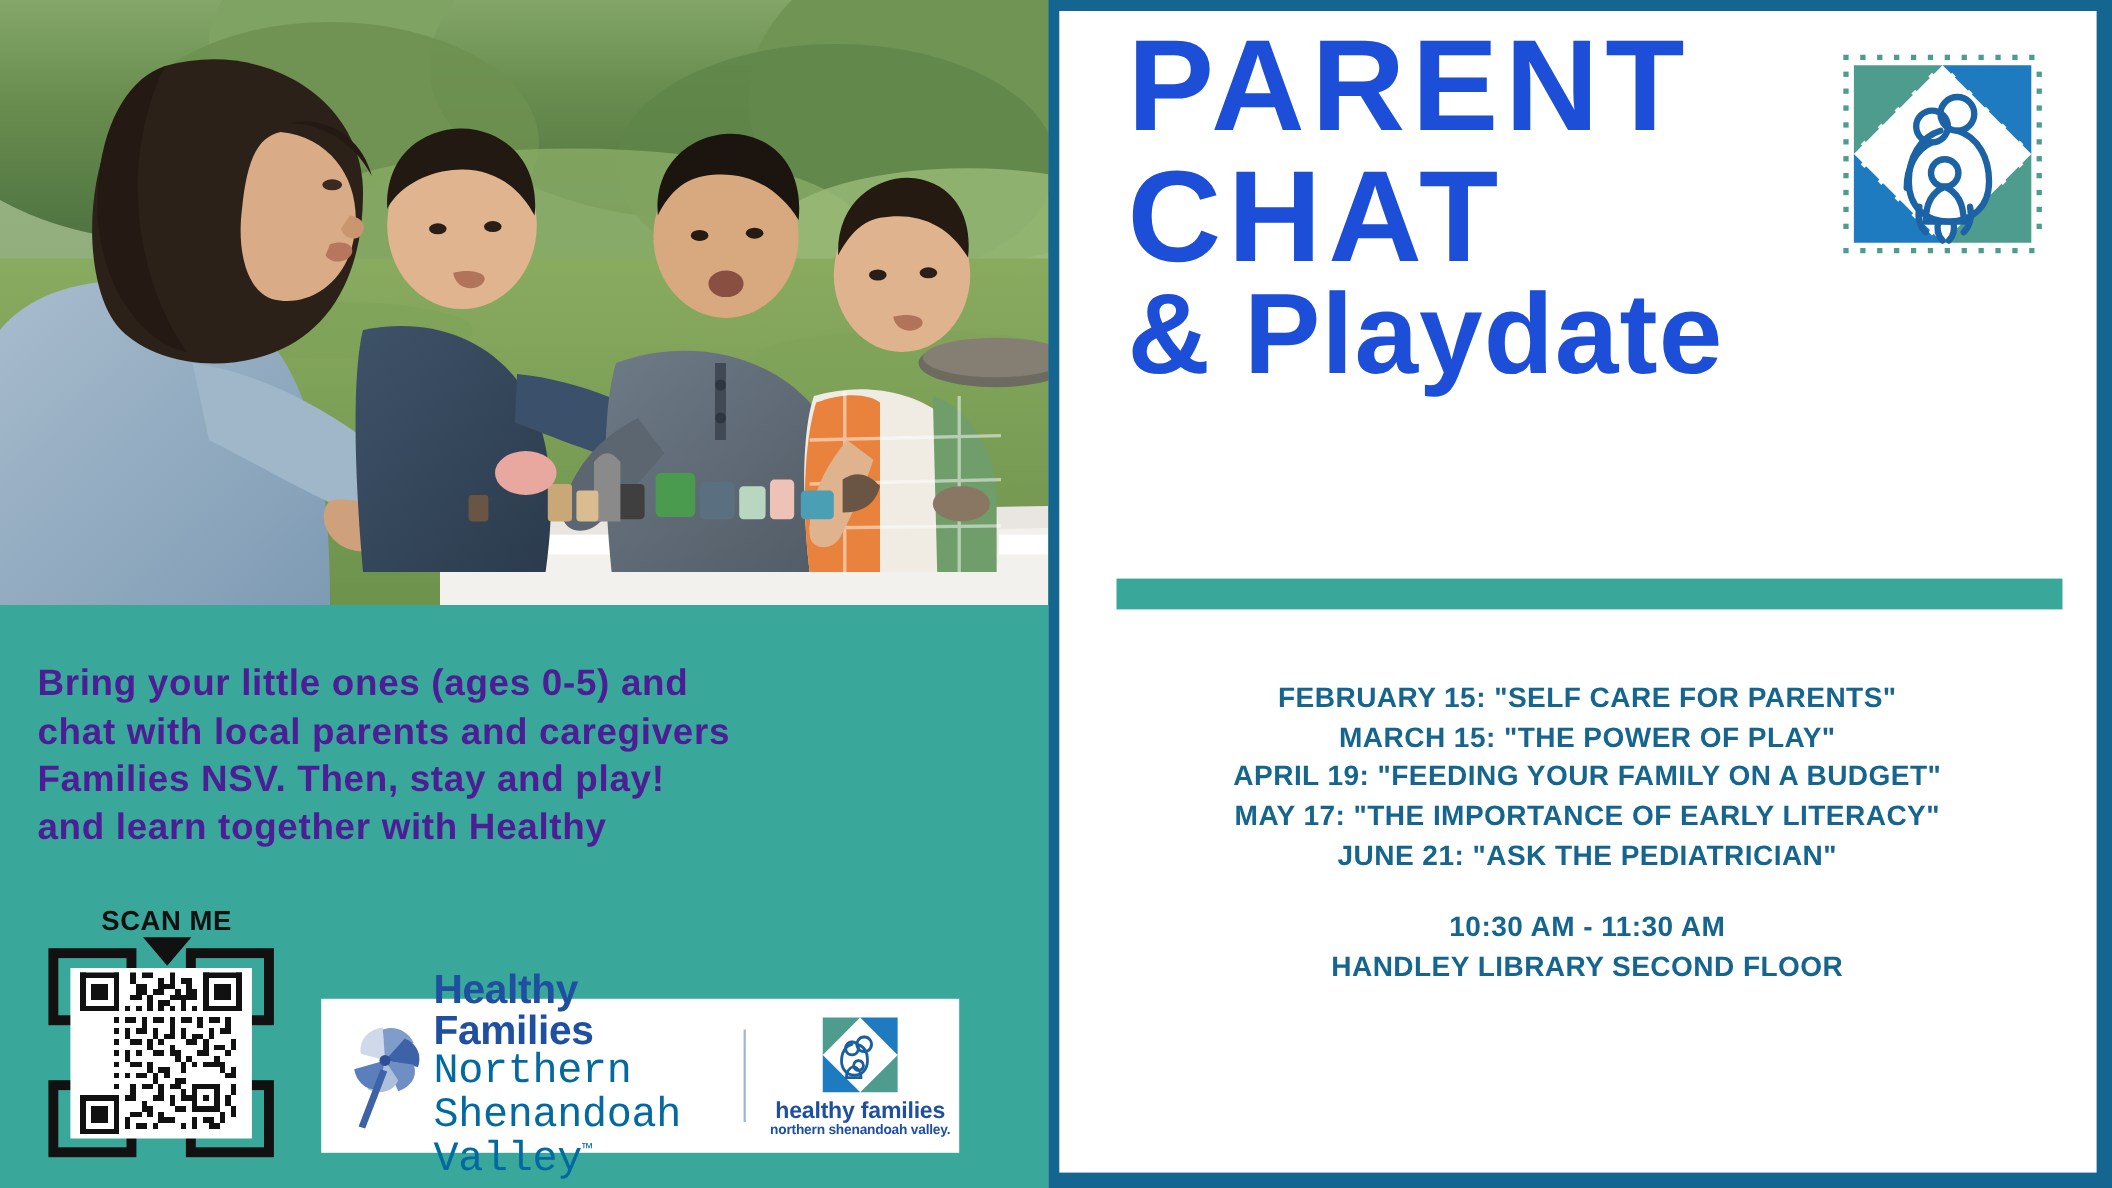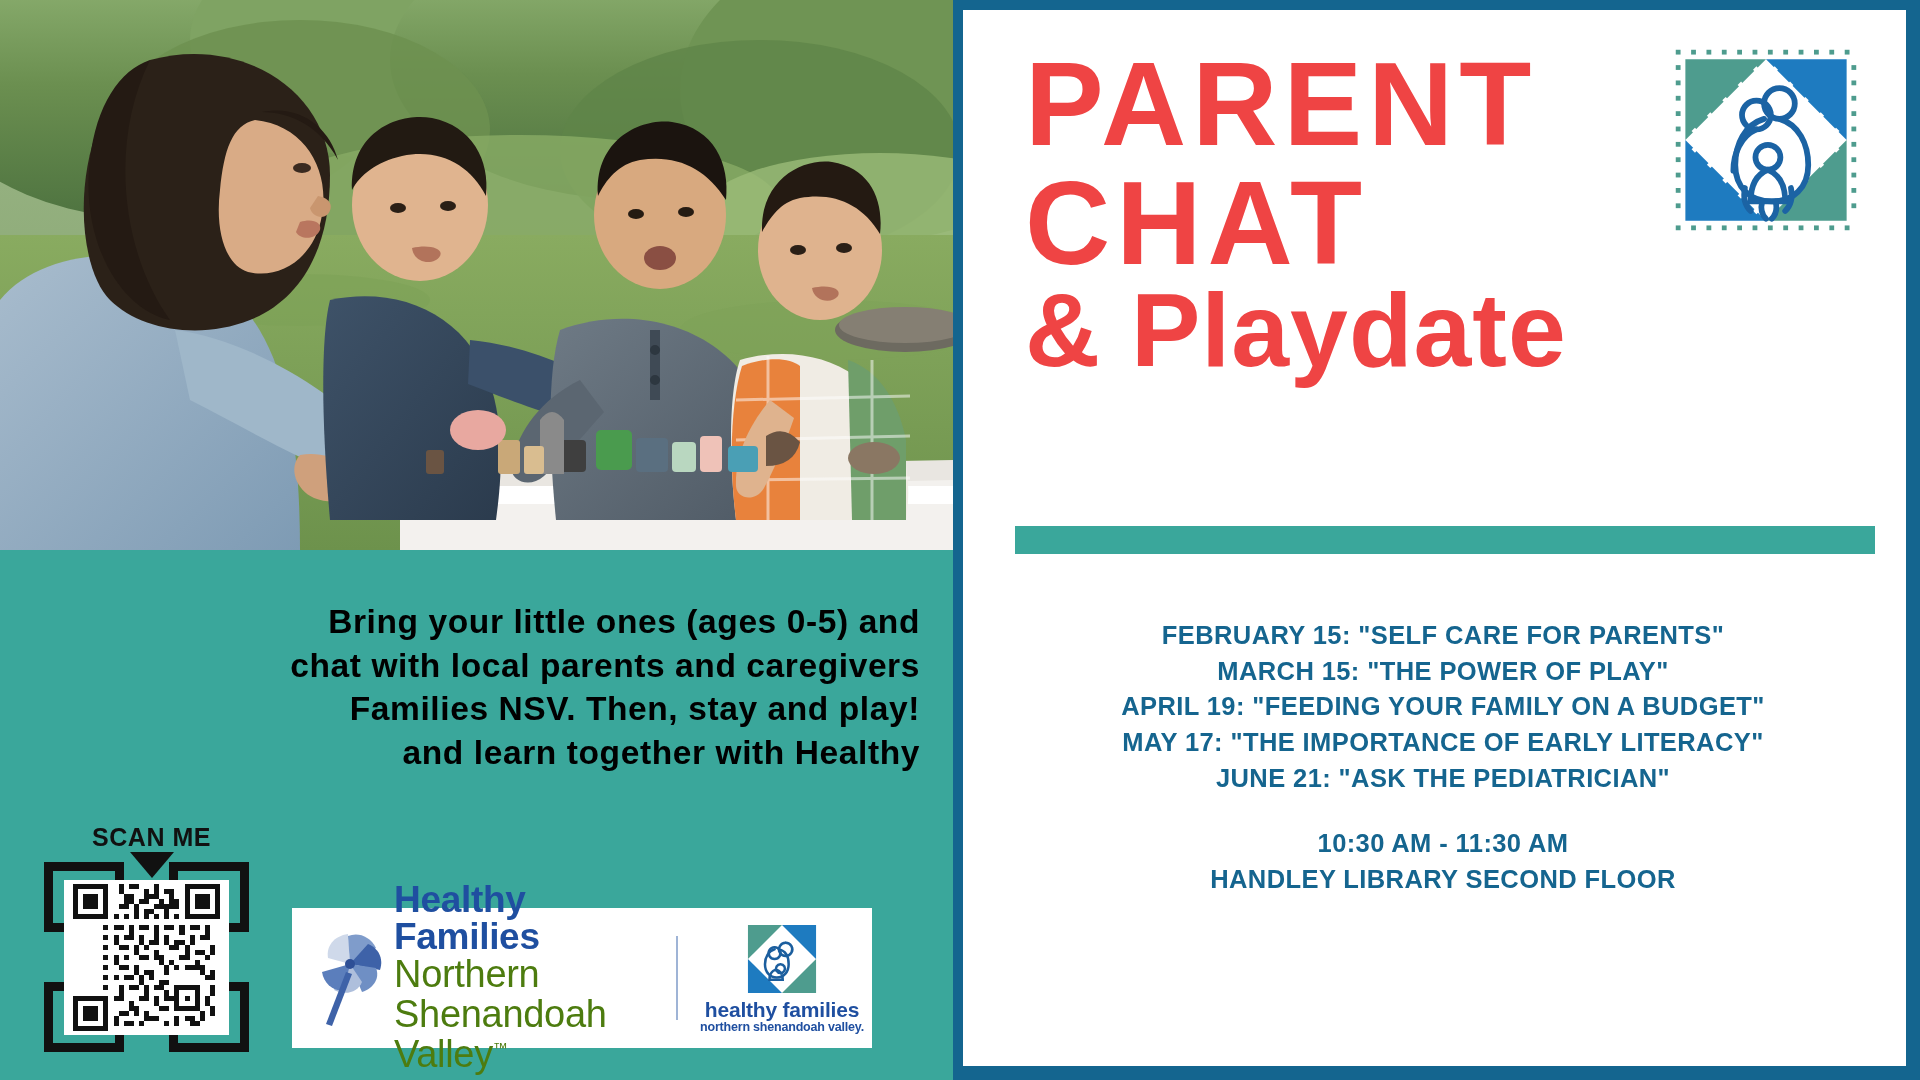--- a/index.html
+++ b/index.html
@@ -28,22 +28,22 @@
     overflow:hidden;
     background:#6f8f55;
   }
   .photo svg{display:block;width:953px;height:550px;}
 
   
   .desc{
     position:absolute;
     left:34px;top:600px;
     width:886px;
-    text-align:right;
-    color:#000000;
+    text-align:left;
+    color:#4c1d95;
     font-size:33.5px;
     line-height:1.30;
     font-weight:600;
     letter-spacing:.6px;
   }
   .desc div{white-space:nowrap;}
 
   
   .scan-wrap{
     position:absolute;
@@ -98,22 +98,22 @@
   }
   .pinwheel{flex:0 0 86px;height:100px;margin-left:14px;}
   .pinwheel svg{display:block;width:86px;height:100px;}
   .hf-words{flex:1;padding-left:2px;}
   .hf-line1{
     font-family:"Liberation Sans",sans-serif;
     font-weight:700;font-size:37px;color:#1F4FA0;
     line-height:1.0;letter-spacing:-0.3px;
   }
   .hf-line2{
-    font-family:Liberation Sans, sans-serif;
-    font-size:38px;color:#4d7c0f;line-height:1.05;
+    font-family:Liberation Mono, monospace;
+    font-size:38px;color:#0369a1;line-height:1.05;
     letter-spacing:-0.3px;
   }
   .hf-line2 .tm{font-size:15px;vertical-align:super;}
   .divider-v{width:2px;height:84px;background:#9fb4d6;margin:0 14px;}
   .hf-mark{flex:0 0 180px;text-align:center;}
   .hf-mark-badge{width:74px;height:74px;margin:0 auto 3px;}
   .hf-mark-badge svg{display:block;width:74px;height:74px;}
   .hf-mark-t1{font-weight:700;font-size:21px;color:#1F4FA0;line-height:1;letter-spacing:-0.2px;}
   .hf-mark-t2{font-weight:700;font-size:12.5px;color:#1F4FA0;line-height:1.2;letter-spacing:-0.2px;}
 
@@ -133,23 +133,23 @@
     box-sizing:border-box;
   }
 
   .brand-logo{
     position:absolute;right:40px;top:34px;
     width:200px;height:192px;
   }
   .brand-logo svg{display:block;width:200px;height:192px;}
 
   .title{
-    position:absolute;left:62px;top:40px;
+    position:absolute;left:62px;top:14px;
     width:760px;
-    color:#ef4444;
+    color:#1d4ed8;
     font-weight:800;
     letter-spacing:1px;
     line-height:0.92;
   }
   .title .l1{font-size:118px;letter-spacing:6px;}
   .title .l2{font-size:118px;letter-spacing:6px;margin-top:10px;}
   .title .l3{font-size:104px;letter-spacing:1px;margin-top:6px;}
 
   .rule{
     position:absolute;

